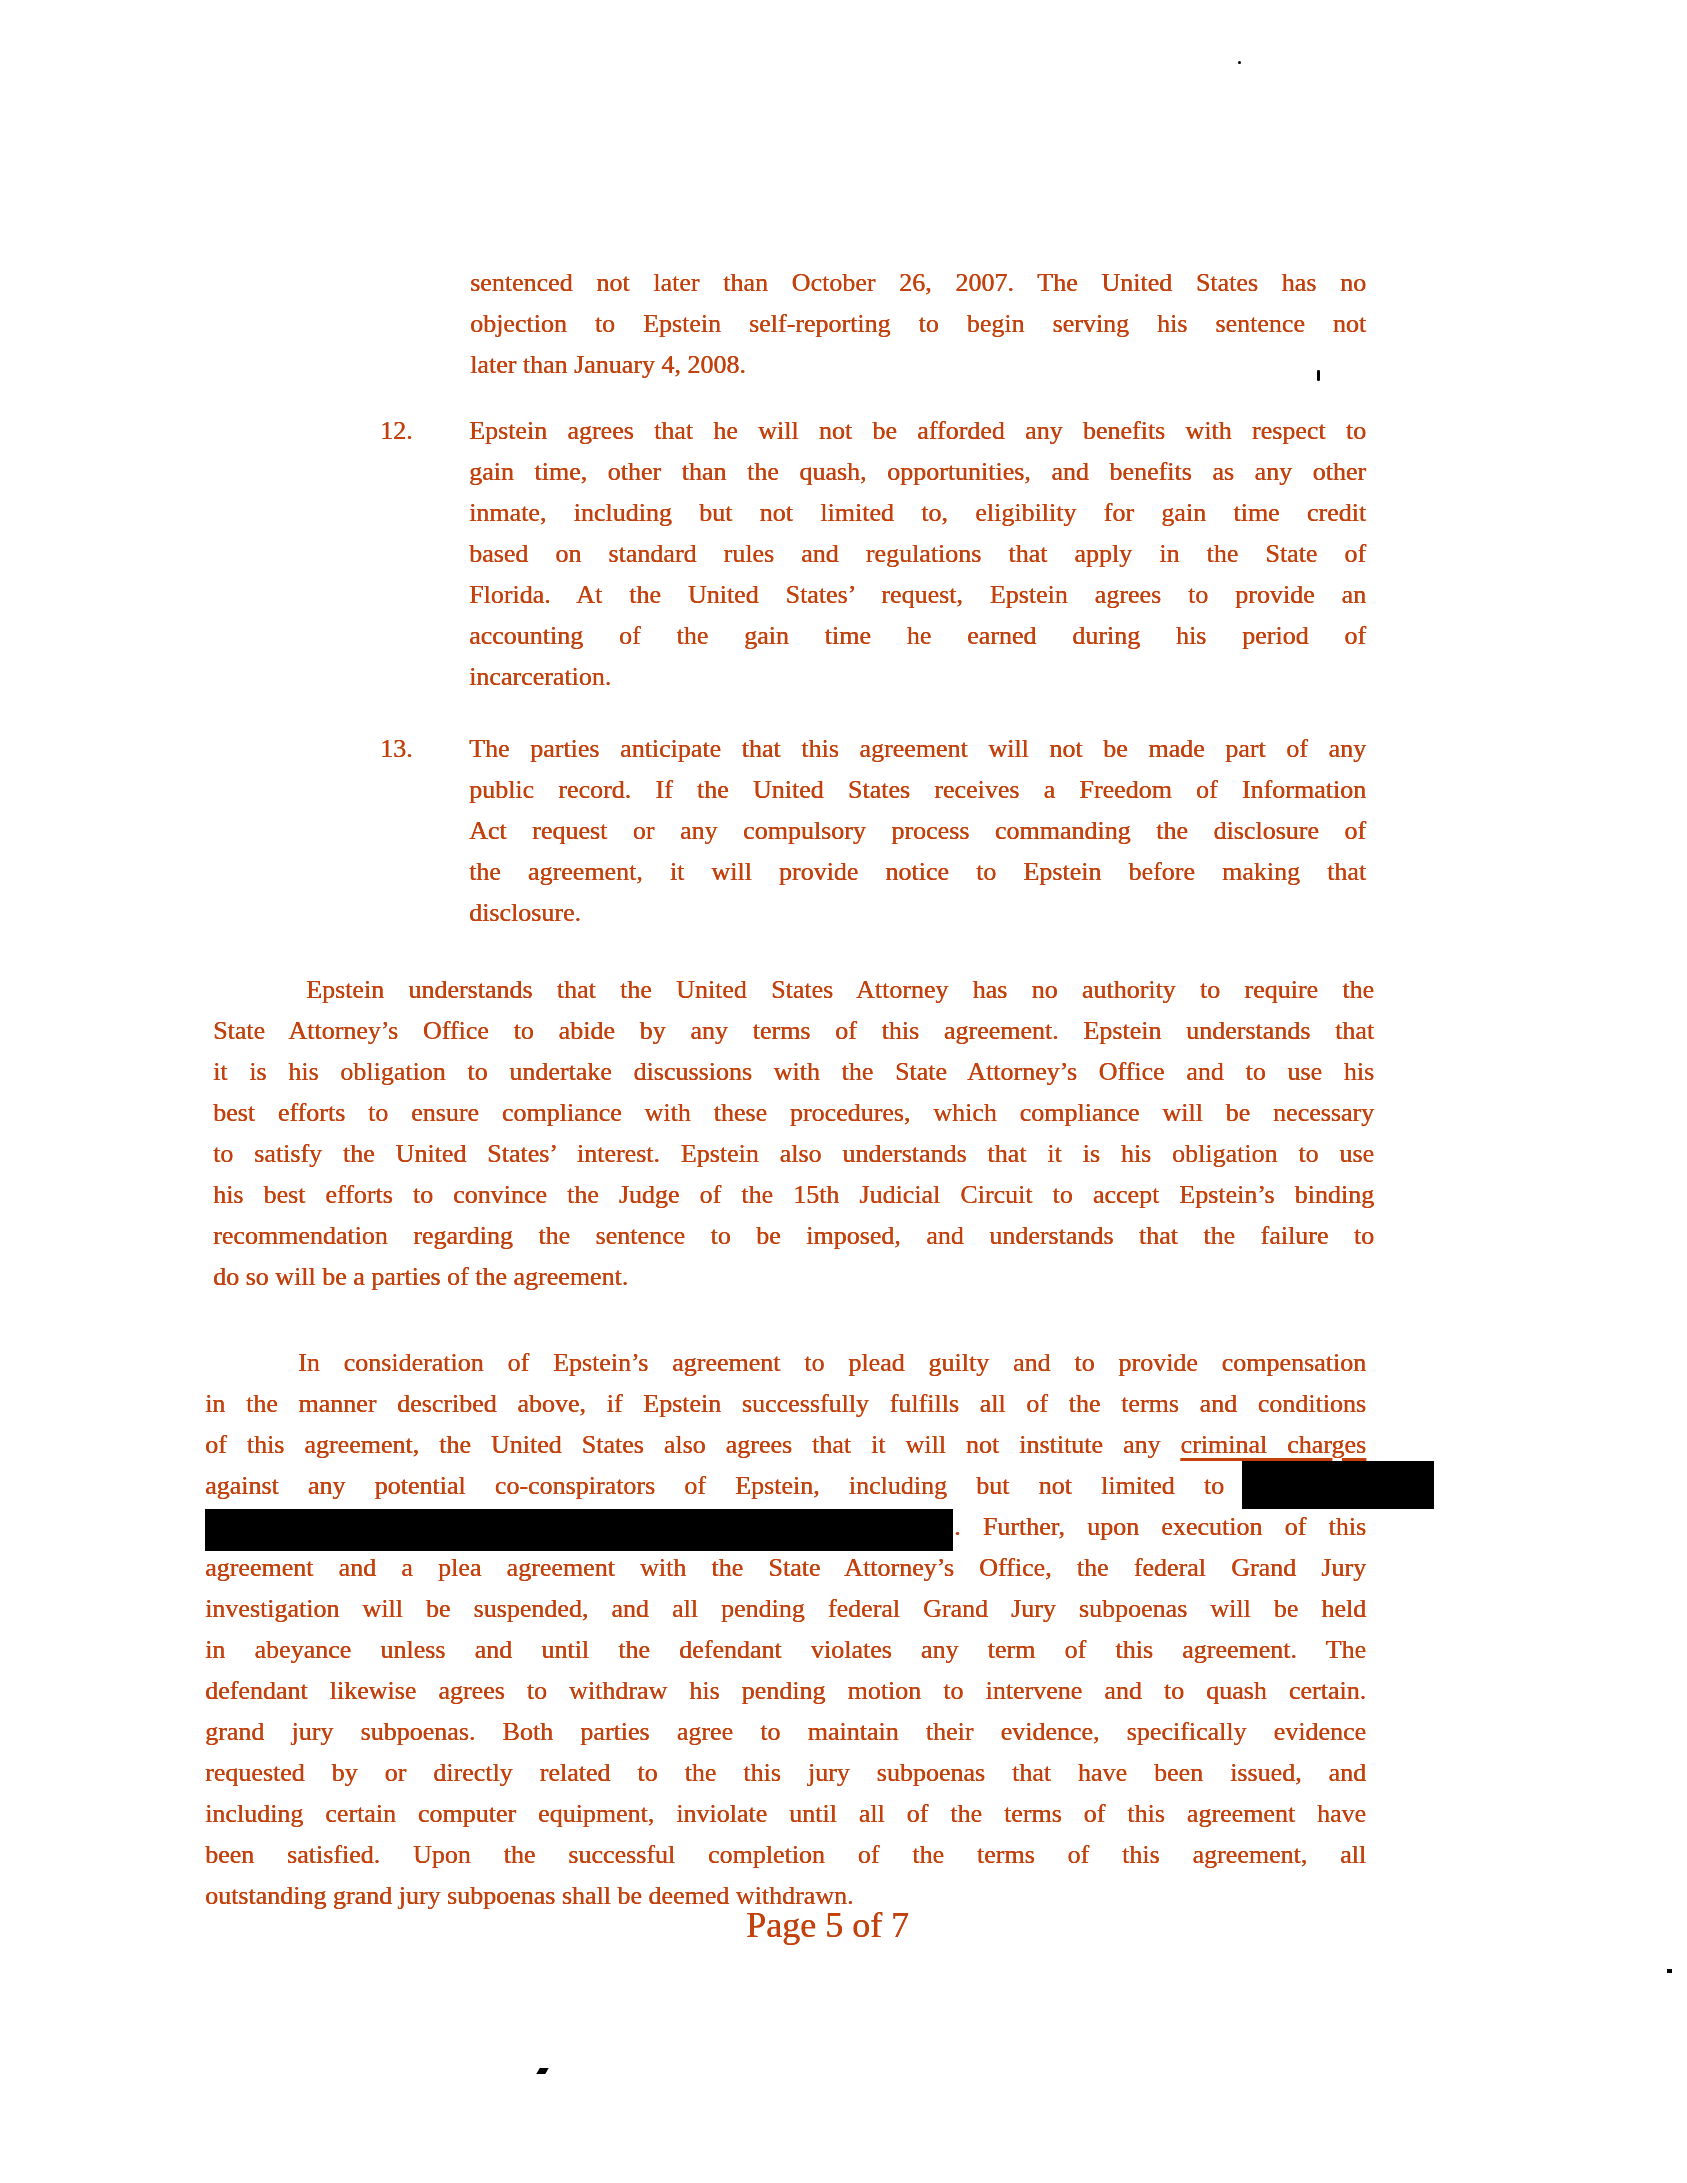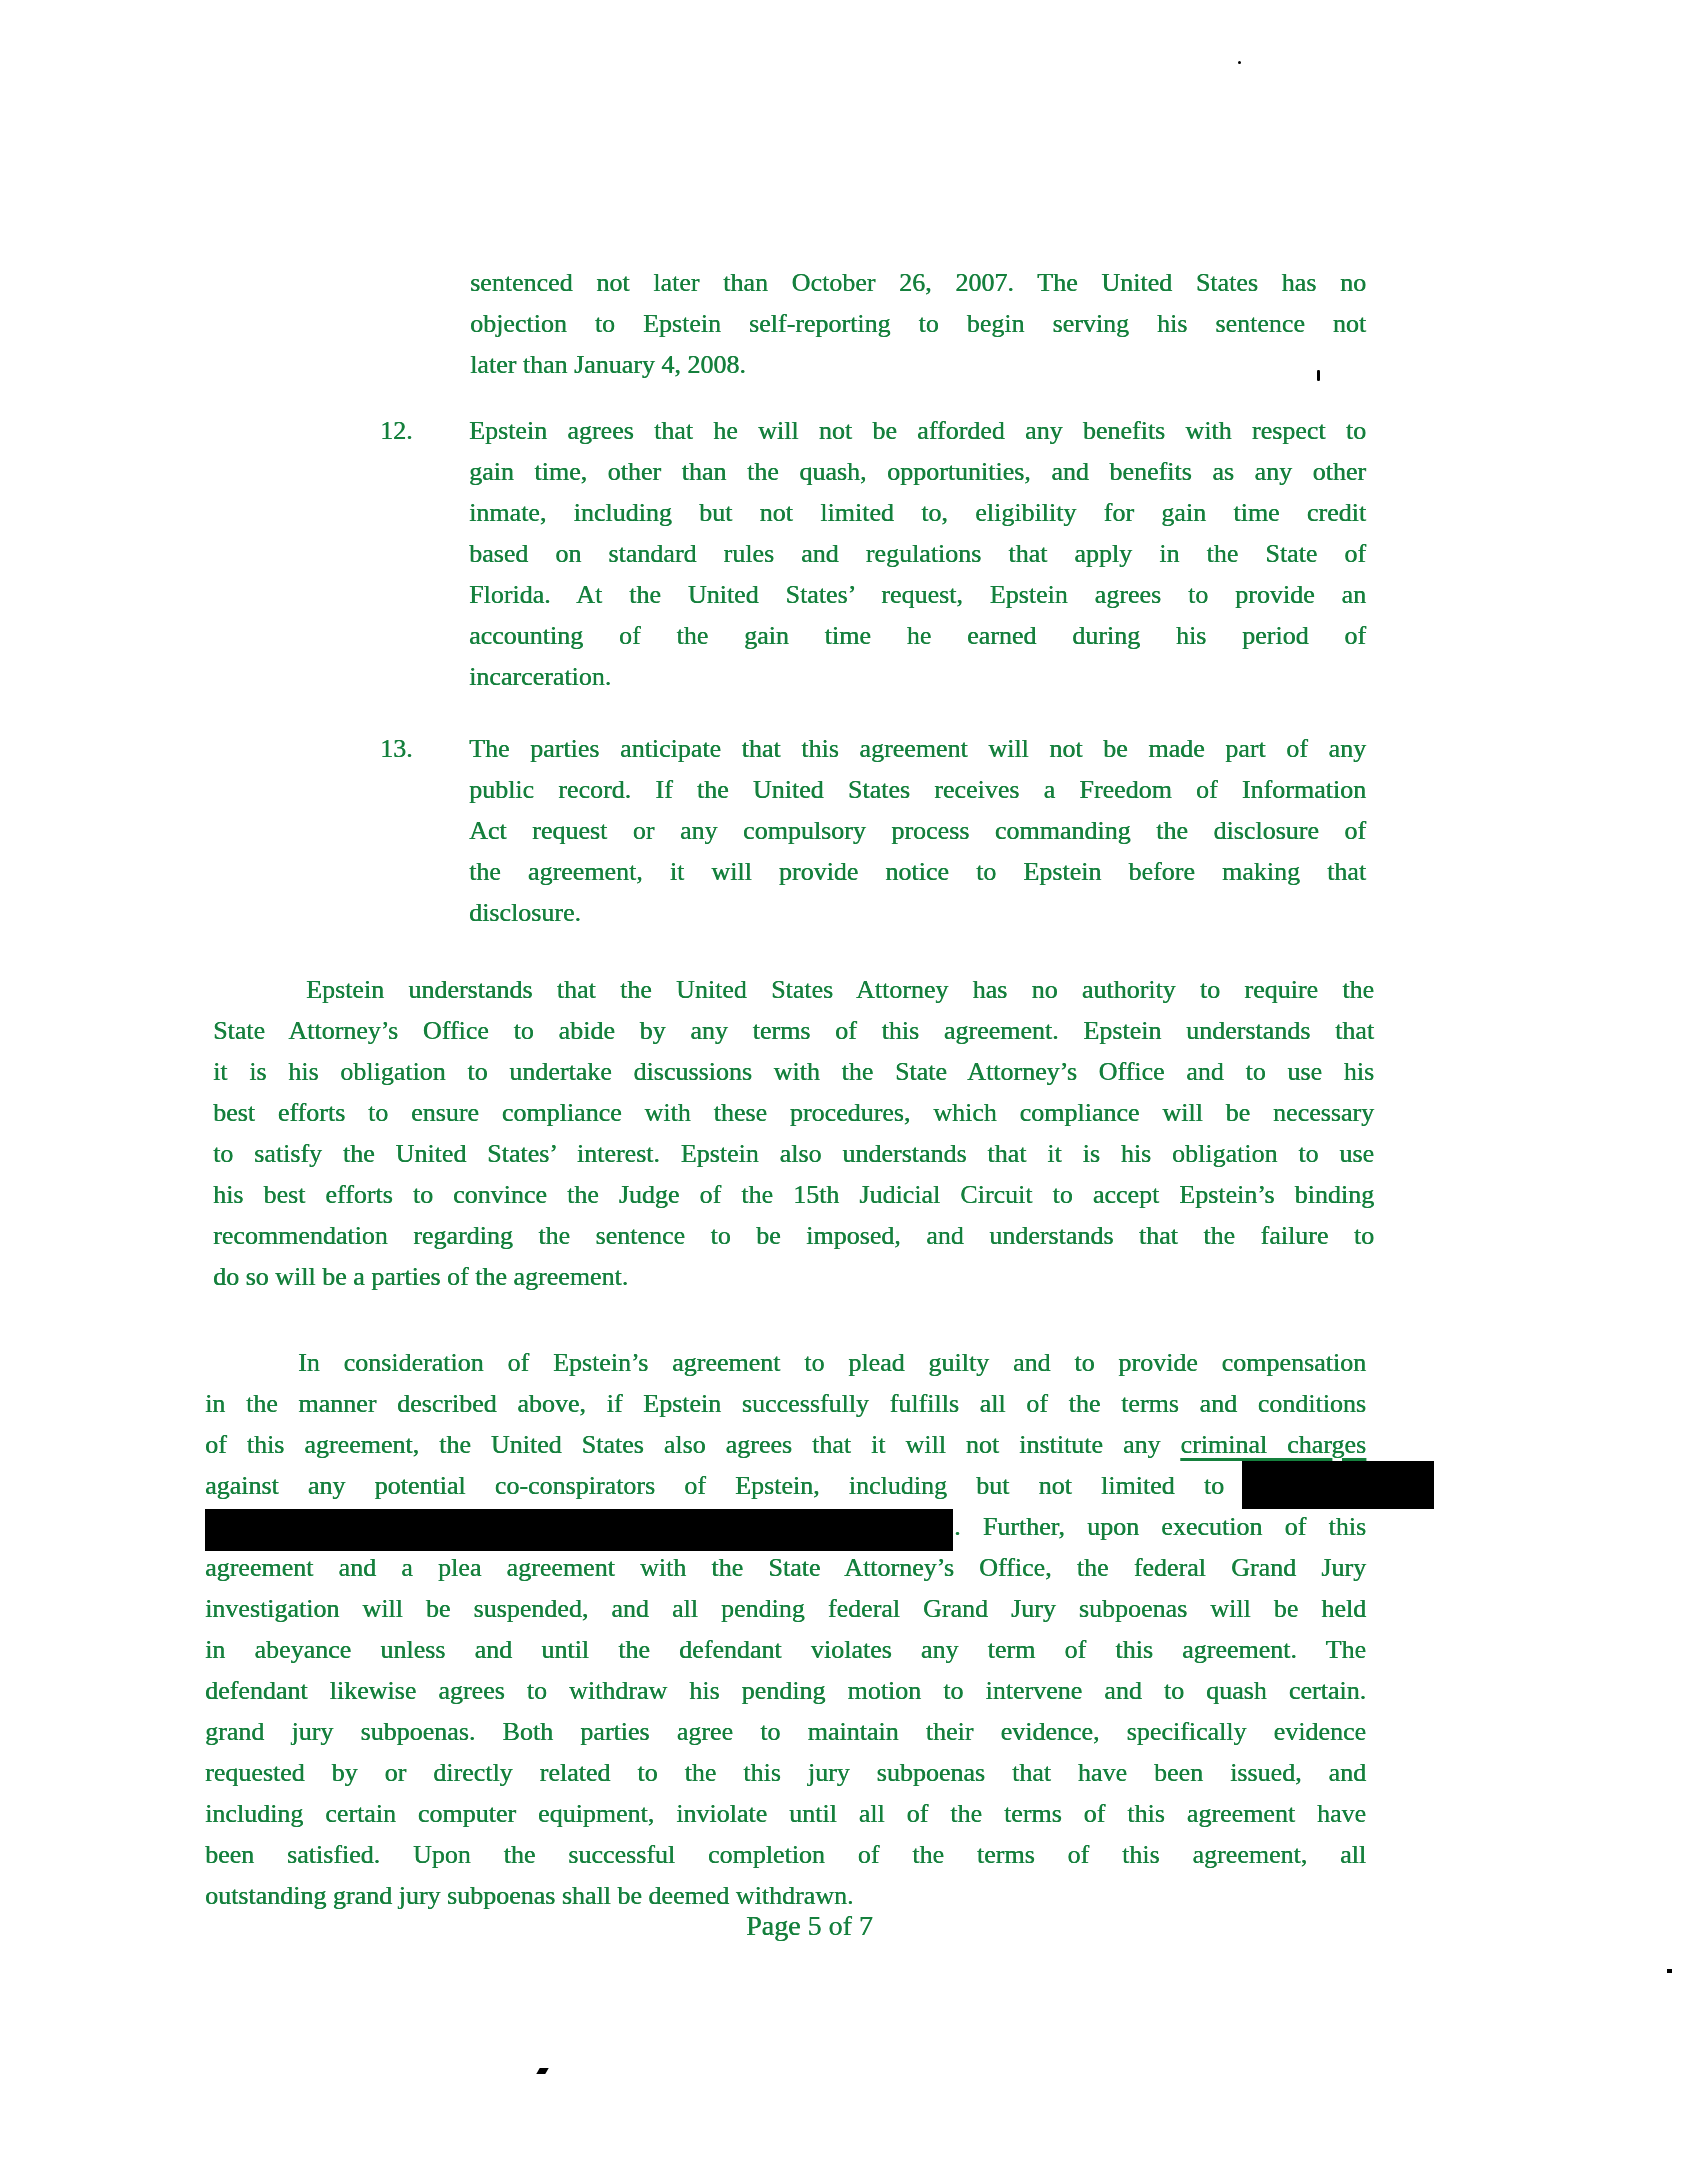--- a/index.html
+++ b/index.html
@@ -1,20 +1,20 @@
 <!DOCTYPE html>
 <html style="font-size:10.6px"><head>
 <meta charset="utf-8">
 <style>
   html,body { margin:0; padding:0; background:#e8e8e8; }
   .page {
     position:relative;
     width:1687px; height:2183px;
     background:#ffffff;
-    color:#15803d;
+    color:#c2410c;
     font-family:"Liberation Serif", serif;
     font-size:26px;
     text-shadow:0.4px 0 currentColor; 
     overflow:hidden;
   }
   .block { position:absolute; }
   .line {
     height:41px; line-height:41px;
     text-align:justify; text-align-last:justify;
     white-space:normal; overflow:visible;
@@ -42,21 +42,21 @@
   .pc-lines .line:nth-child(5) { margin-left:749px; width:412px; }
 
   .redaction {
     position:absolute; background:#000;
   }
   .redaction-1 { left:1037px; top:119px; width:192px; height:48px; }
   .redaction-2 { left:0px;    top:167px; width:748px; height:42px; }
 
   .footer {
     position:absolute; left:746px; top:1909px;
-    height:33px; line-height:33px; font-size:28px;
+    height:33px; line-height:33px; font-size:36px;
   }
 
   
   .artifact { position:absolute; background:#000; }
   .artifact-tick { left:1317px; top:370px; width:3.3px; height:10.6px; border-radius:1.3px; }
   .artifact-dot-top { left:1238px; top:61px; width:3.3px; height:3.3px; border-radius:50%; }
   .artifact-dot-right { left:1667px; top:1969px; width:5.3px; height:4px; }
   .artifact-smudge { left:538px; top:2068px; width:9.3px; height:6px; transform:skewX(-30deg); }
 </style>
 </head>

